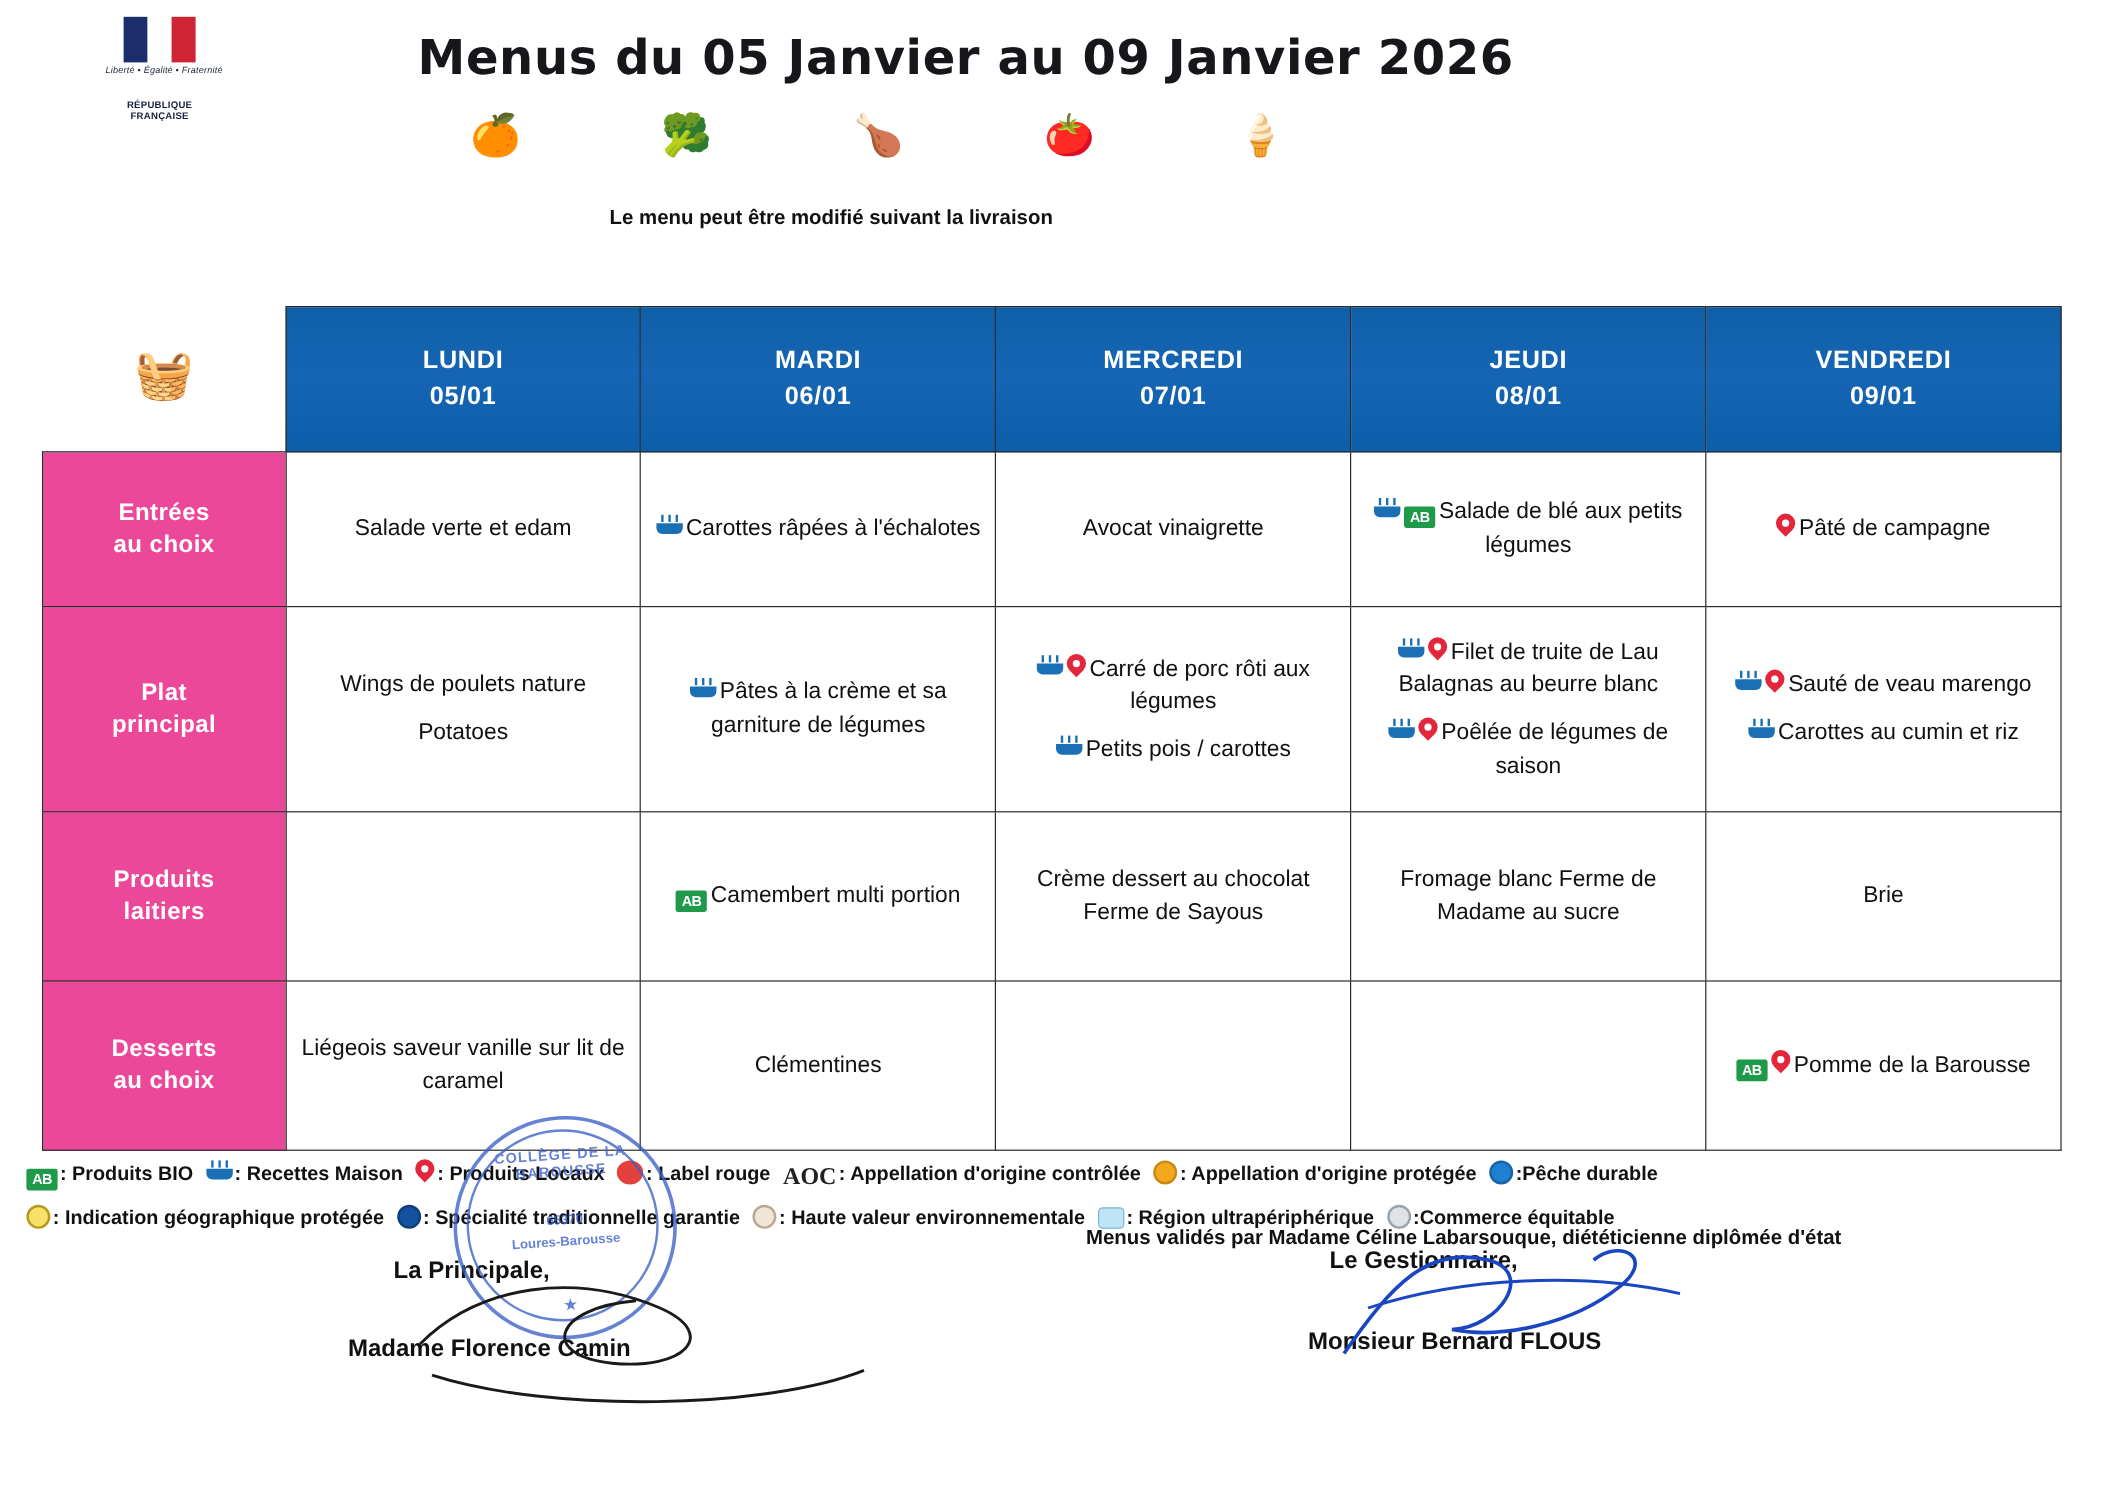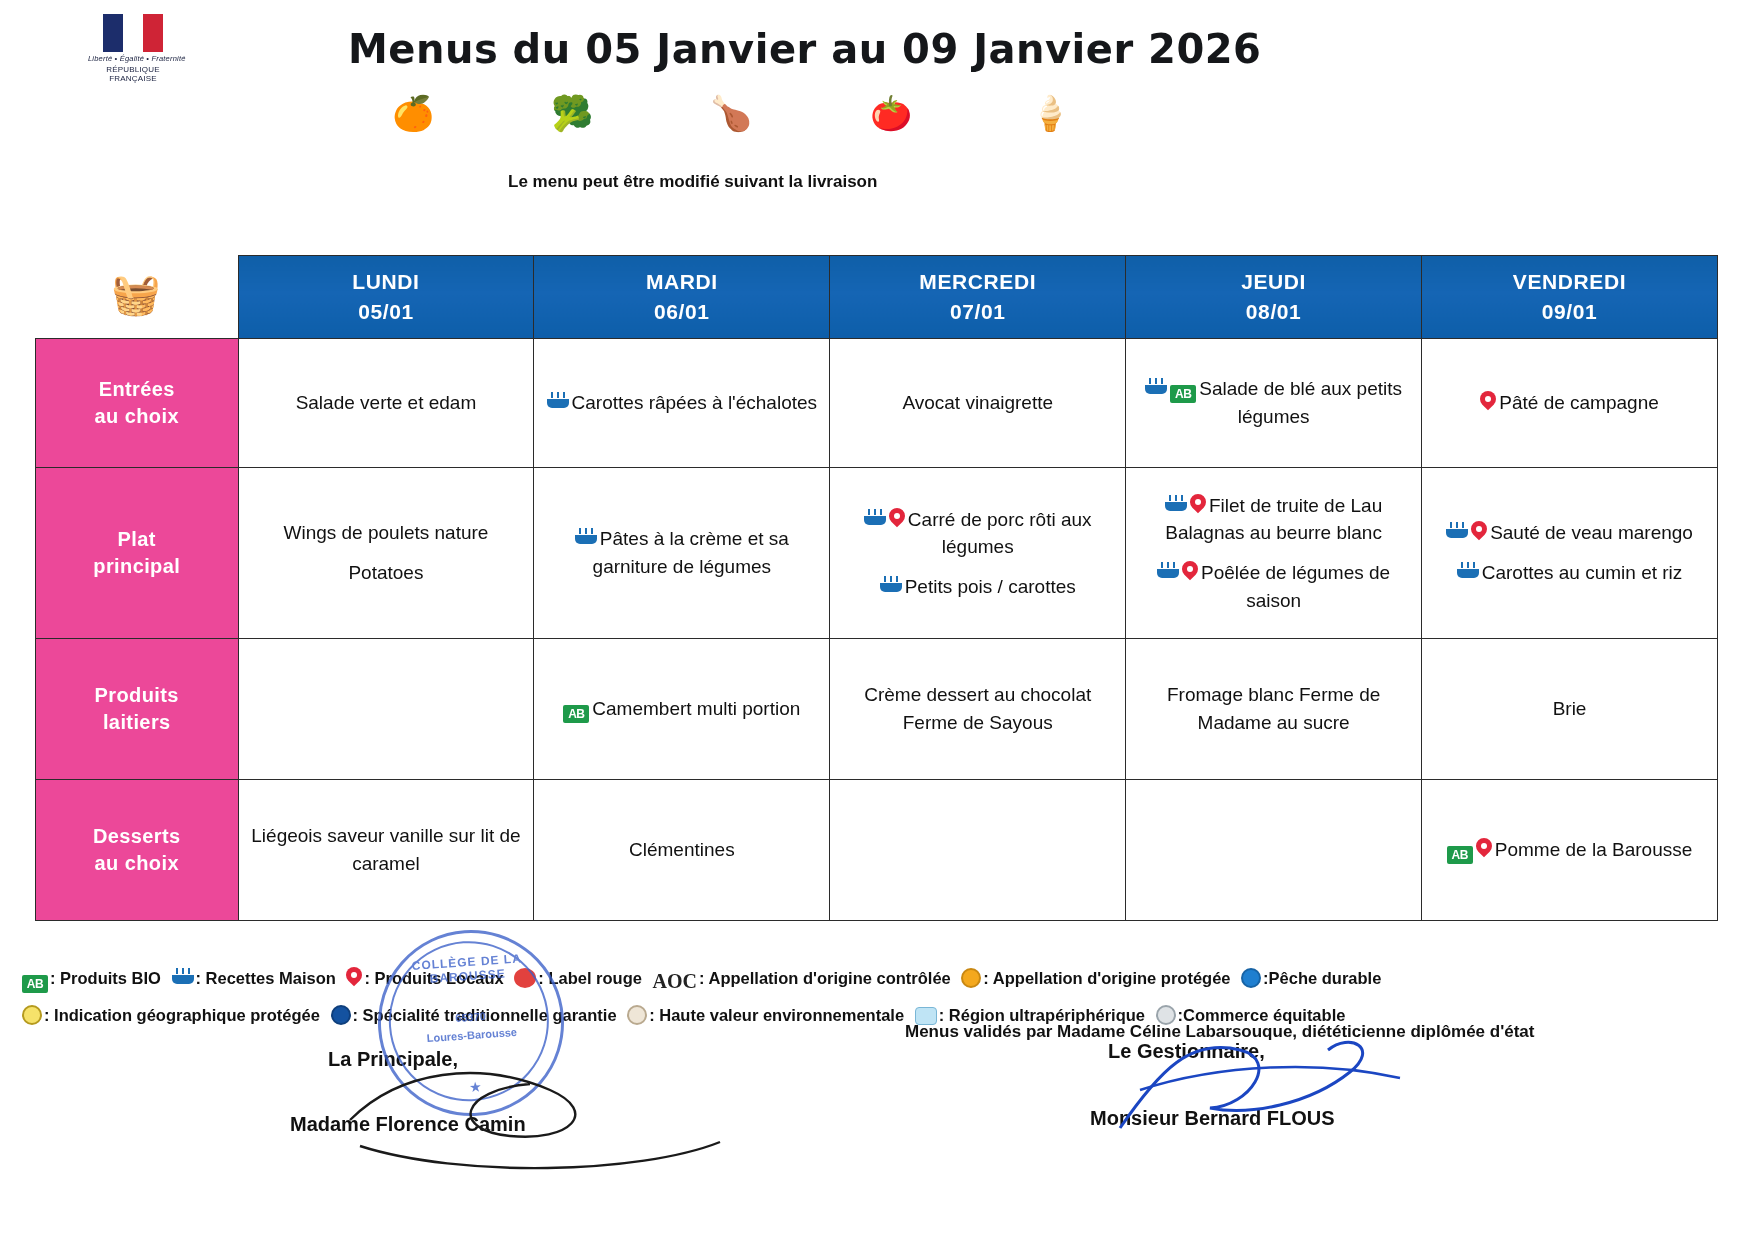--- a/index.html
+++ b/index.html
@@ -41,24 +41,24 @@
   .rf-motto {
     font-size: 7.5px;
     font-style: italic;
     color: #19203f;
     letter-spacing: .2px;
     margin-top: 2px;
     white-space: nowrap;
   }
   .rf-name {
     font-size: 8px;
-    font-weight: normal;
+    font-weight: bold;
     color: #19203f;
     letter-spacing: .2px;
-    margin-top: 2px;
+    margin-top: 20px;
     text-align: center;
   }
 
   .college-logo {
     position: absolute;
     left: 62px;
     top: 110px;
     width: 150px;
     text-align: center;
     color: #6a5a2a;
@@ -192,21 +192,21 @@
     line-height: 1;
     padding-bottom: 6px;
   }
   thead th.day {
     background: linear-gradient(180deg,#0f5fa8 0%, #1565b4 45%, #0d5ea9 100%);
     color: #ffffff;
     font-size: 21px;
     font-weight: bold;
     letter-spacing: .6px;
     height: 82px;
-    padding: 0 2px;
+    padding: 19px 2px;
   }
   thead th.day .d2 { display: block; margin-top: 6px; }
 
   td.rowlabel {
     background: #ec4899;
     color: #ffffff;
     font-size: 20px;
     font-weight: bold;
     letter-spacing: .4px;
     line-height: 1.35;

